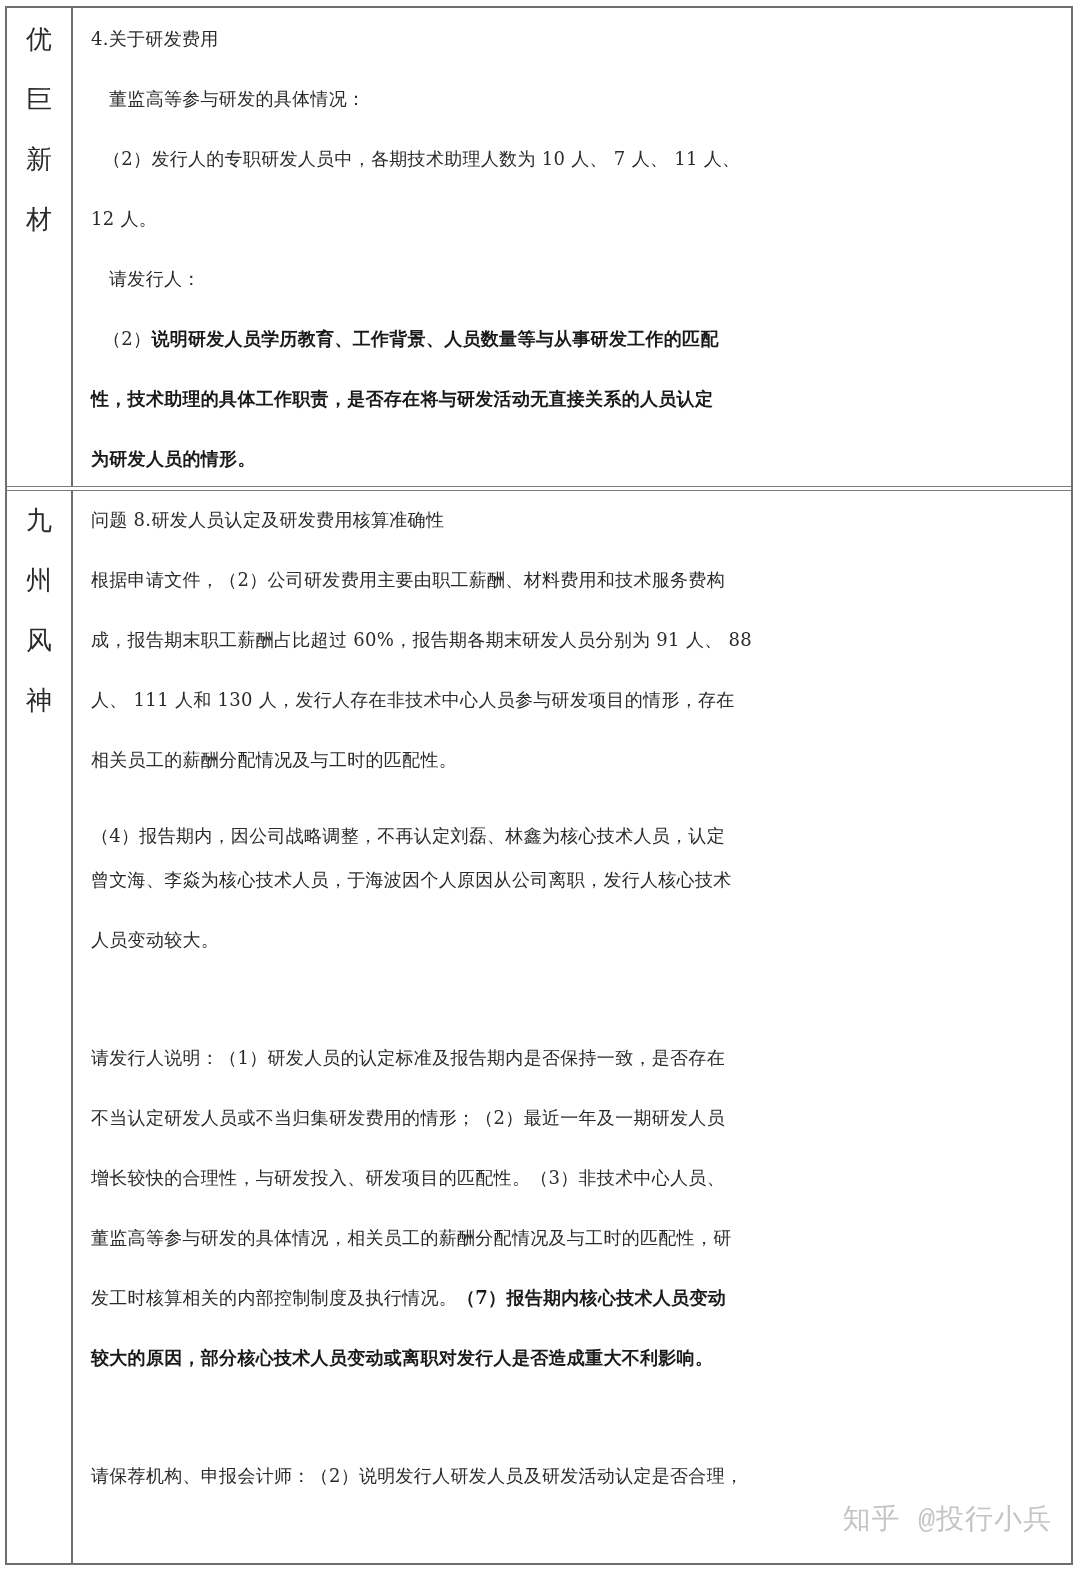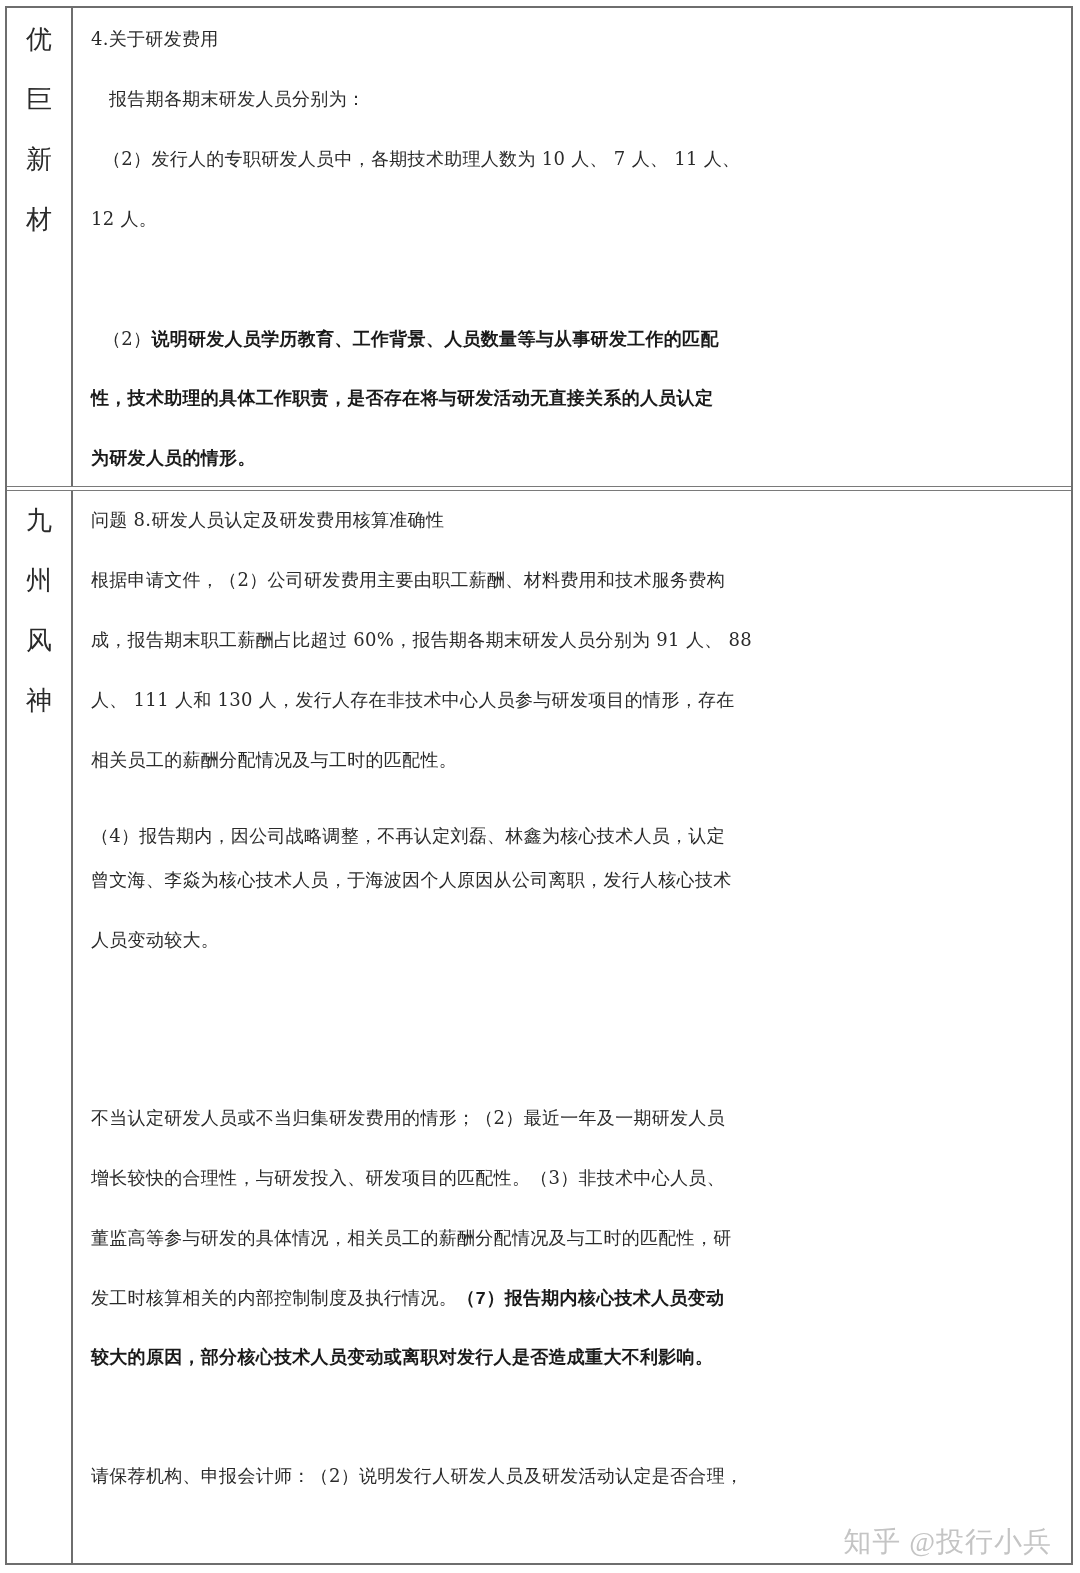--- a/index.html
+++ b/index.html
@@ -10,41 +10,42 @@
   .row { position: absolute; left: 0; right: 0; }
   .row1 { top: 0; height: 478px; border-bottom: 1px solid #7a7a7a; }
   .row2 { top: 482px; bottom: 0; border-top: 1px solid #7a7a7a; }
   .namecell { position: absolute; left: 0; top: 0; bottom: 0; width: 66px;
               border-right: 2px solid #6e6e6e; box-sizing: border-box; }
   .namecell .ch { position: absolute; left: 0; width: 64px; text-align: center;
                   font-size: 26px; line-height: 30px; }
   .content { position: absolute; left: 68px; right: 0; top: 0; bottom: 0; }
   .line { position: absolute; left: 16px; right: 10px; font-size: 18px; line-height: 30px;
           white-space: nowrap; letter-spacing: 0.3px; }
-  .b { font-weight: bold; color: #1a1a1a; font-family: Liberation Mono, monospace; }
-  .watermark { position: absolute; right: 28px; bottom: 12px; font-family: Liberation Serif, serif;
+  .b { font-weight: bold; color: #1a1a1a; }
+  .watermark { position: absolute; right: 28px; bottom: 35px; font-family: Liberation Mono, monospace;
                font-size: 28px; color: #c4c4c4; letter-spacing: 1px; }
 </style>
 </head>
 <body>
 
 <div class="table">
 
   <div class="row row1">
     <div class="namecell">
       <div class="ch" style="top:16px">优</div>
       <div class="ch" style="top:76px">巨</div>
       <div class="ch" style="top:136px">新</div>
       <div class="ch" style="top:196px">材</div>
     </div>
     <div class="content">
       <div class="line" style="top:16px">4.关于研发费用</div>
-      <div class="line" style="top:76px; white-space:pre">   报告期各期末研发人员分别为：</div>
+      <div class="line" style="top:76px; white-space:pre">   董监高等参与研发的具体情况：</div>
       <div class="line" style="top:136px; white-space:pre">  （2）发行人的专职研发人员中，各期技术助理人数为 10 人、 7 人、 11 人、</div>
       <div class="line" style="top:196px">12 人。</div>
+      <div class="line" style="top:256px; white-space:pre">   请发行人：</div>
       <div class="line" style="top:316px"><span style="white-space:pre">  （2）</span><span class="b">说明研发人员学历教育、工作背景、人员数量等与从事研发工作的匹配</span></div>
       <div class="line b" style="top:436px">为研发人员的情形。</div>
       <div class="line b" style="top:376px">性，技术助理的具体工作职责，是否存在将与研发活动无直接关系的人员认定</div>
     </div>
   </div>
 
   <div class="row row2">
     <div class="namecell">
       <div class="ch" style="top:14px">九</div>
       <div class="ch" style="top:74px">州</div>
@@ -53,20 +54,21 @@
     </div>
     <div class="content">
       <div class="line" style="top:14px">问题 8.研发人员认定及研发费用核算准确性</div>
       <div class="line" style="top:74px">根据申请文件，（2）公司研发费用主要由职工薪酬、材料费用和技术服务费构</div>
       <div class="line" style="top:134px">成，报告期末职工薪酬占比超过 60%，报告期各期末研发人员分别为 91 人、 88</div>
       <div class="line" style="top:194px">人、 111 人和 130 人，发行人存在非技术中心人员参与研发项目的情形，存在</div>
       <div class="line" style="top:254px">相关员工的薪酬分配情况及与工时的匹配性。</div>
       <div class="line" style="top:330px">（4）报告期内，因公司战略调整，不再认定刘磊、林鑫为核心技术人员，认定</div>
       <div class="line" style="top:434px">人员变动较大。</div>
       <div class="line" style="top:374px">曾文海、李焱为核心技术人员，于海波因个人原因从公司离职，发行人核心技术</div>
+      <div class="line" style="top:552px">请发行人说明：（1）研发人员的认定标准及报告期内是否保持一致，是否存在</div>
       <div class="line" style="top:612px">不当认定研发人员或不当归集研发费用的情形；（2）最近一年及一期研发人员</div>
       <div class="line" style="top:672px">增长较快的合理性，与研发投入、研发项目的匹配性。（3）非技术中心人员、</div>
       <div class="line" style="top:732px">董监高等参与研发的具体情况，相关员工的薪酬分配情况及与工时的匹配性，研</div>
       <div class="line" style="top:792px"><span>发工时核算相关的内部控制制度及执行情况。</span><span class="b">（7）报告期内核心技术人员变动</span></div>
       <div class="line b" style="top:852px">较大的原因，部分核心技术人员变动或离职对发行人是否造成重大不利影响。</div>
       <div class="line" style="top:970px">请保荐机构、申报会计师：（2）说明发行人研发人员及研发活动认定是否合理，</div>
     </div>
   </div>
 </div>
 

